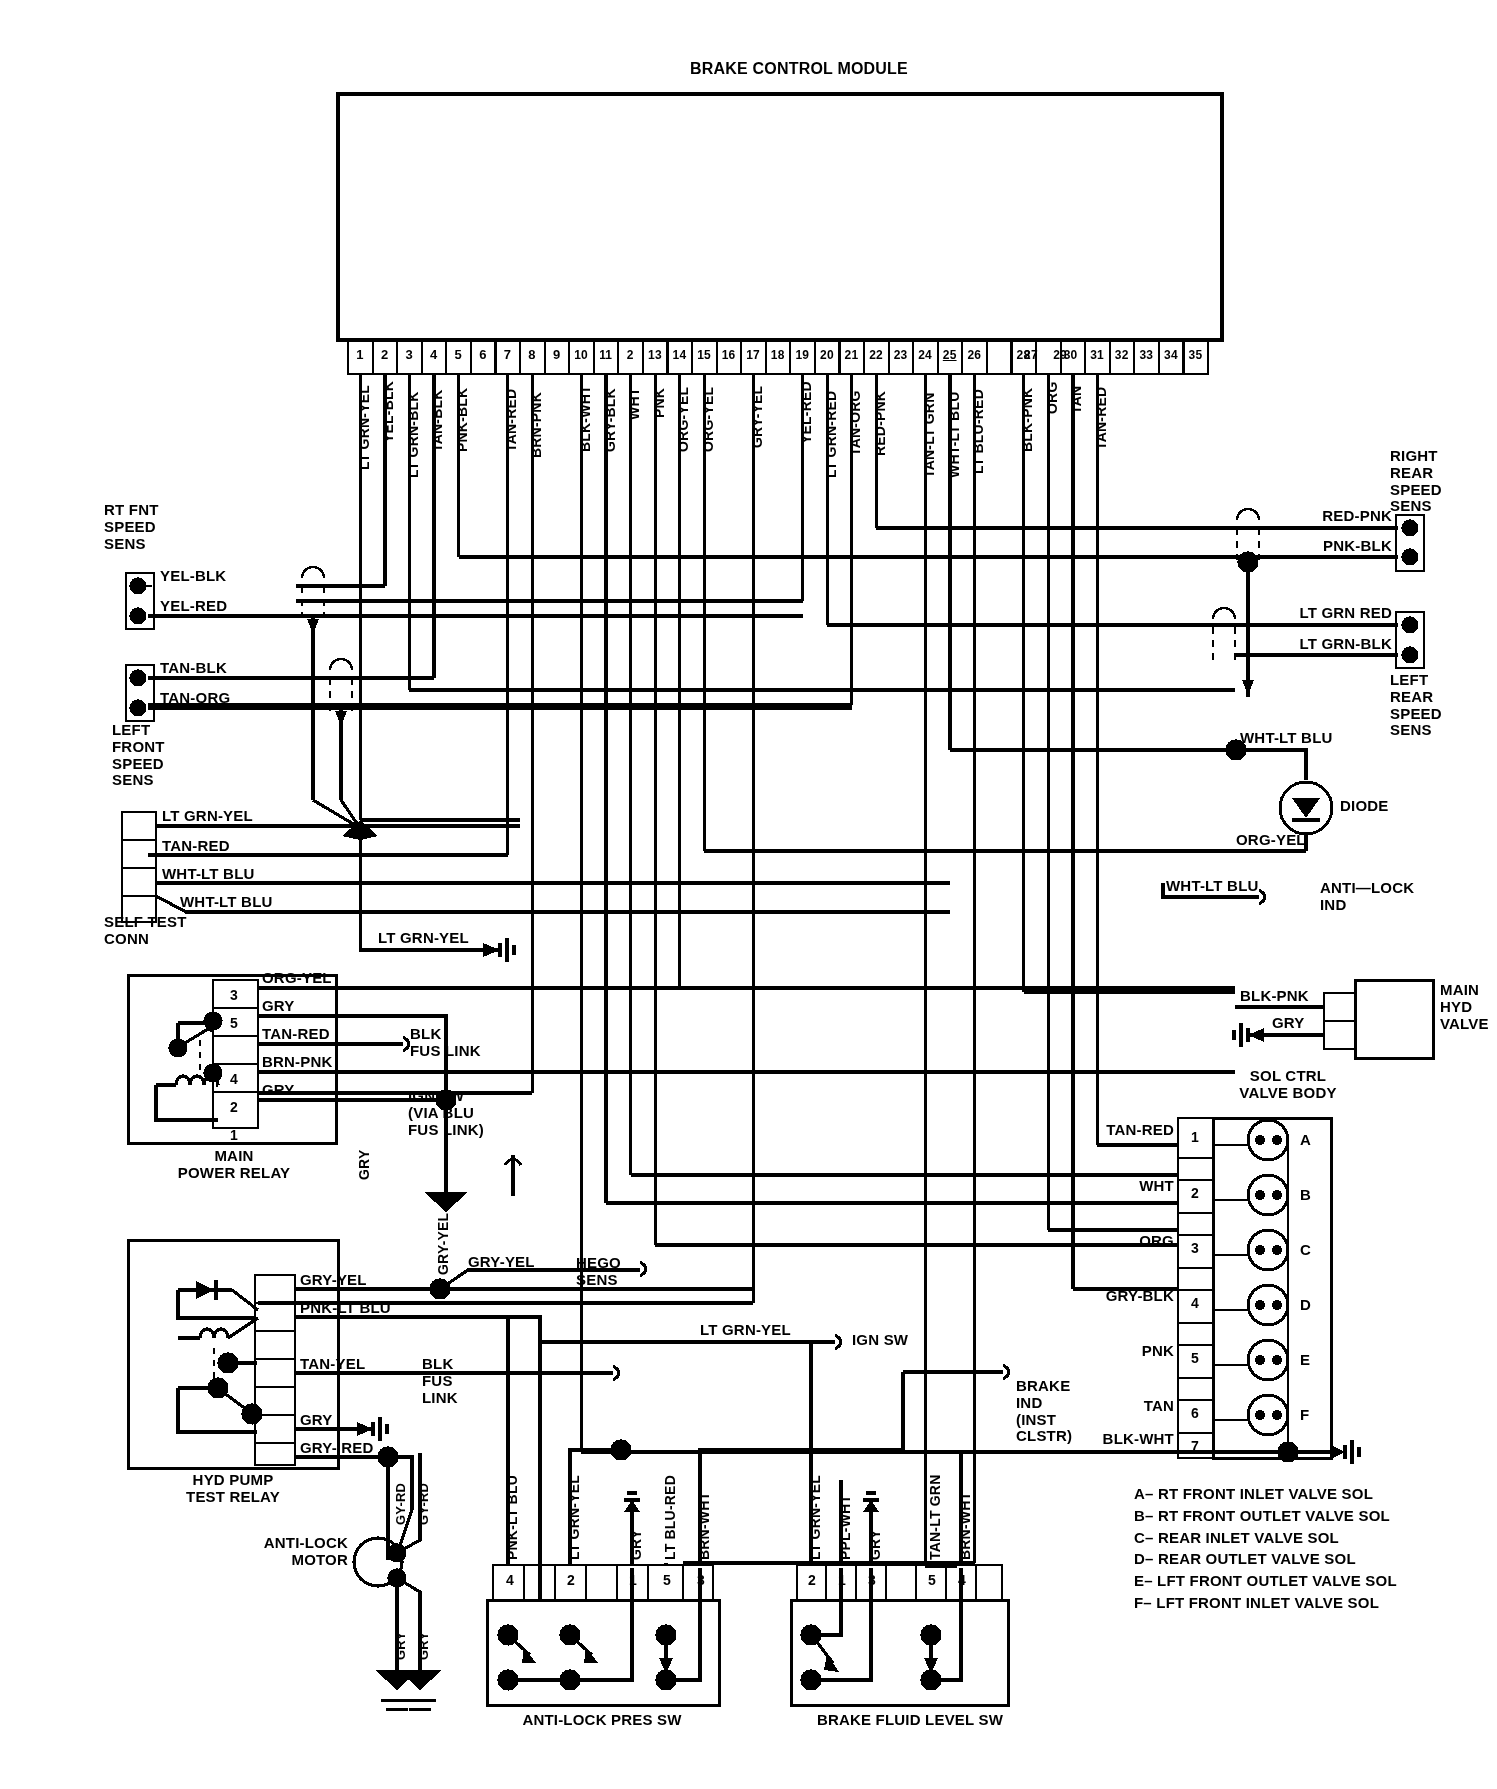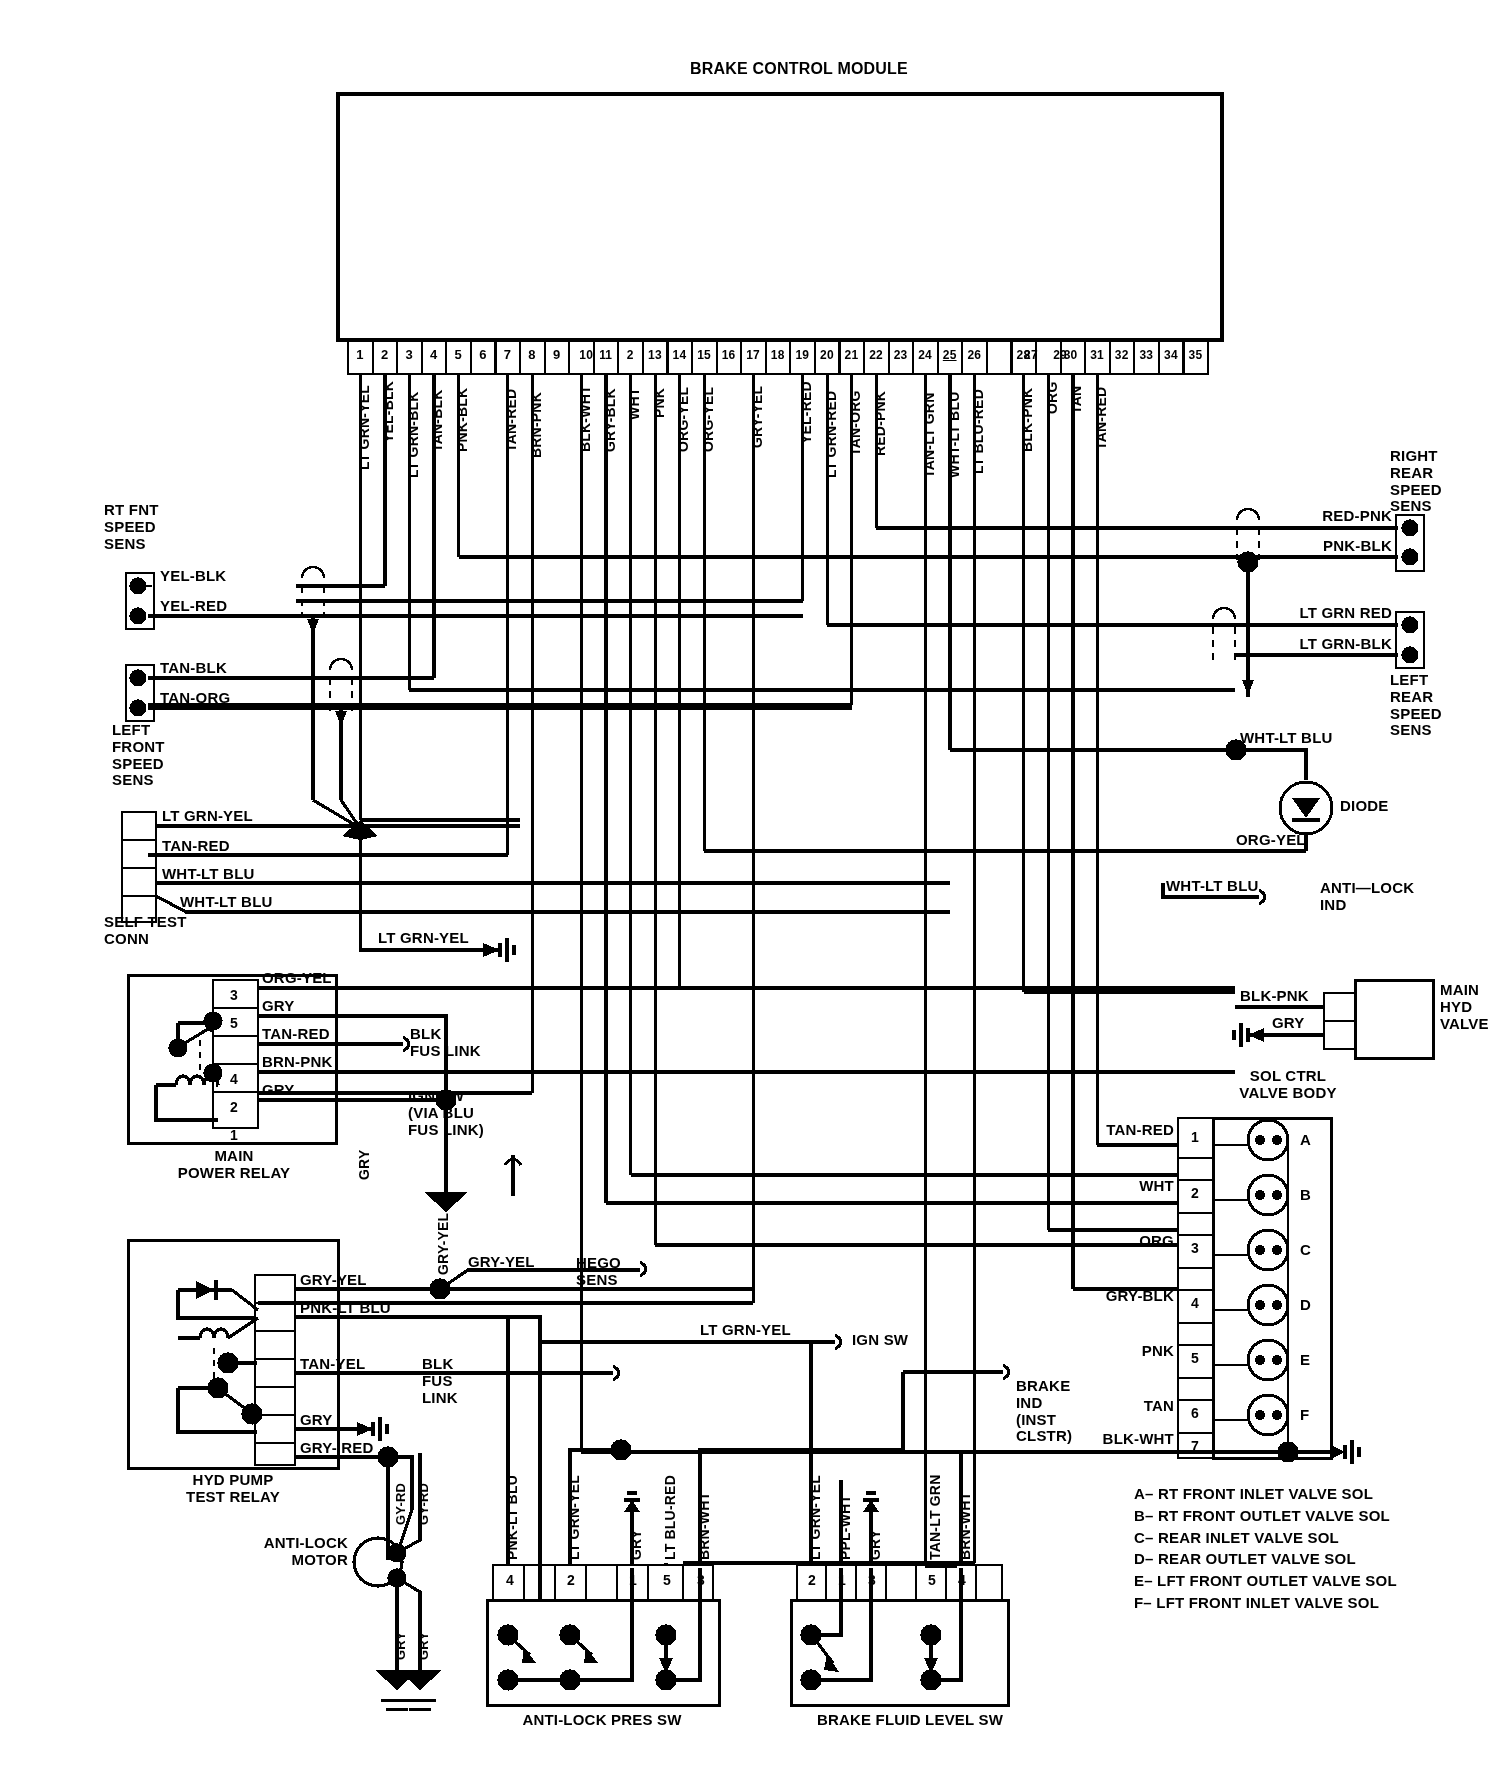--- a/index.html
+++ b/index.html
@@ -480,21 +480,21 @@
 <div>
 <div class="lbl s13 ctr" style="left:348px;top:348px;width:24px;">1</div>
 <div class="lbl s13 ctr" style="left:372.6px;top:348px;width:24px;">2</div>
 <div class="lbl s13 ctr" style="left:397.1px;top:348px;width:24px;">3</div>
 <div class="lbl s13 ctr" style="left:421.7px;top:348px;width:24px;">4</div>
 <div class="lbl s13 ctr" style="left:446.3px;top:348px;width:24px;">5</div>
 <div class="lbl s13 ctr" style="left:470.9px;top:348px;width:24px;">6</div>
 <div class="lbl s13 ctr" style="left:495.4px;top:348px;width:24px;">7</div>
 <div class="lbl s13 ctr" style="left:520px;top:348px;width:24px;">8</div>
 <div class="lbl s13 ctr" style="left:544.6px;top:348px;width:24px;">9</div>
-<div class="lbl s12 ctr" style="left:569.1px;top:349px;width:24px;text-align:right;">10</div>
+<div class="lbl s12 ctr" style="left:569.1px;top:349px;width:24px;">10</div>
 <div class="lbl s12 ctr" style="left:593.7px;top:349px;width:24px;">11</div>
 <div class="lbl s12 ctr" style="left:618.3px;top:349px;width:24px;">2</div>
 <div class="lbl s12 ctr" style="left:642.9px;top:349px;width:24px;">13</div>
 <div class="lbl s12 ctr" style="left:667.4px;top:349px;width:24px;">14</div>
 <div class="lbl s12 ctr" style="left:692px;top:349px;width:24px;">15</div>
 <div class="lbl s12 ctr" style="left:716.6px;top:349px;width:24px;">16</div>
 <div class="lbl s12 ctr" style="left:741.1px;top:349px;width:24px;">17</div>
 <div class="lbl s12 ctr" style="left:765.7px;top:349px;width:24px;">18</div>
 <div class="lbl s12 ctr" style="left:790.3px;top:349px;width:24px;">19</div>
 <div class="lbl s12 ctr" style="left:814.9px;top:349px;width:24px;">20</div>

